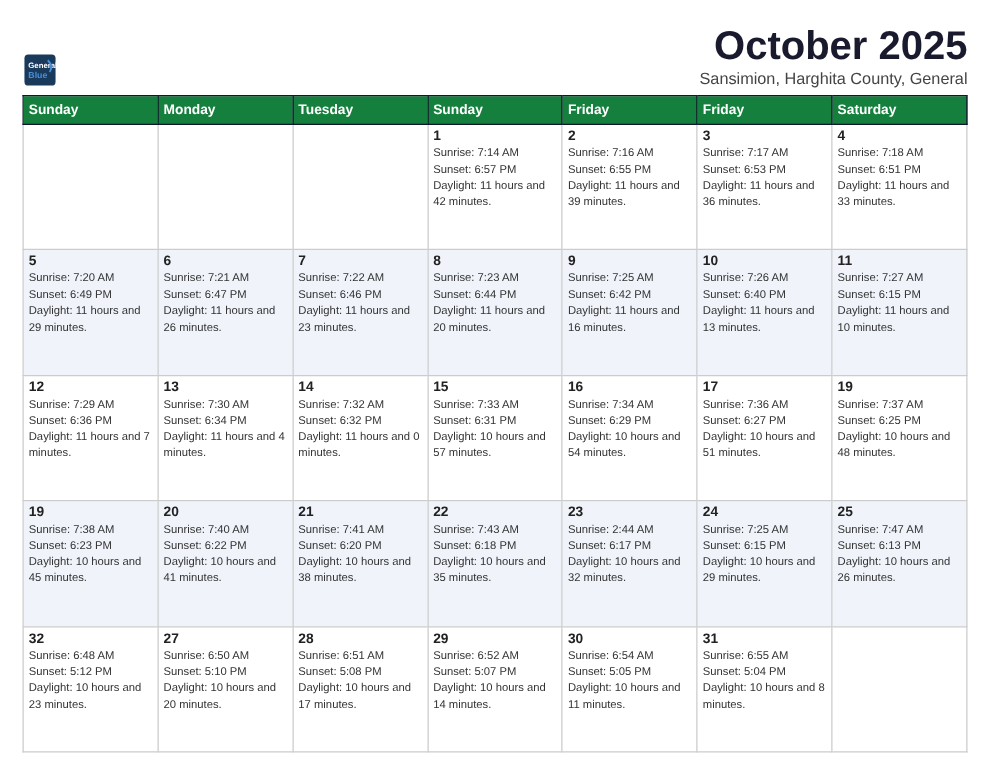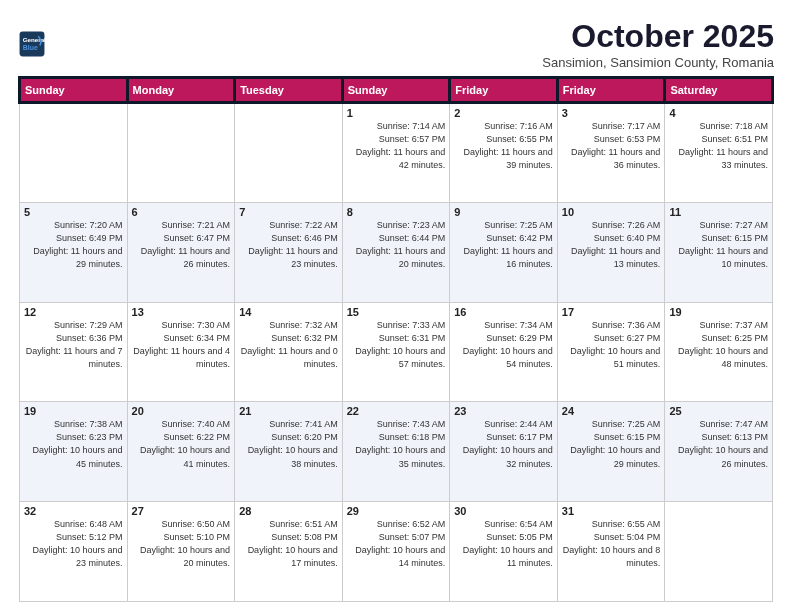--- a/index.html
+++ b/index.html
@@ -12,21 +12,21 @@
     }
     .page {
       width: 792px;
       height: 612px;
       padding: 18px 18px 10px 18px;
       display: flex;
       flex-direction: column;
     }
     .header {
       display: flex;
-      align-items: center;
+      align-items: flex-end;
       justify-content: space-between;
       margin-bottom: 6px;
       gap: 36px;
     }
     .logo {
       display: flex;
       align-items: center;
       gap: 2px;
     }
     .logo-icon {
@@ -46,48 +46,47 @@
       color: #444;
     }
     .calendar {
       flex: 1;
       border: 1px solid #ccc;
       border-collapse: collapse;
       width: 100%;
       table-layout: fixed;
     }
     .calendar th {
-      background: #be185d;
+      background: #15803d;
       color: #fff;
       font-size: 11px;
       font-weight: bold;
       padding: 5px 4px;
       text-align: left;
-      border: 3px solid #0f172a;
+      border: 1px solid #0f172a;
     }
     .calendar td {
       vertical-align: top;
       border: 1px solid #ccc;
       padding: 3px 4px;
       font-size: 9.5px;
       color: #222;
       height: 80px;
       width: 113px;
     }
     .day-num {
       font-size: 11px;
       font-weight: bold;
       display: block;
       margin-bottom: 1px;
     }
     .day-info {
       font-size: 9px;
       color: #333;
       line-height: 1.45;
-      text-align: right;
     }
     .empty {
       background: #f9f9f9;
     }
     .row-alt td {
       background: #f0f4fa;
     }
     .row-norm td {
       background: #ffffff;
     }
@@ -100,21 +99,21 @@
     <div class="logo">
       <svg class="logo-icon" viewBox="0 0 36 36">
         <rect x="2" y="2" width="32" height="32" rx="4" fill="#1a3a5c"></rect>
         <text x="6" y="16" font-size="8" fill="white" font-weight="bold" font-family="Arial">General</text>
         <text x="6" y="26" font-size="9" fill="#4a90d9" font-weight="bold" font-family="Arial">Blue</text>
         <path d="M26 8 Q32 14 28 20" stroke="#4a90d9" stroke-width="2" fill="none"></path>
       </svg>
     </div>
     <div class="title-block">
       <div class="month-title">October 2025</div>
-      <div class="subtitle">Sansimion, Sansimion County, Romania</div>
+      <div class="subtitle">Sansimion, Harghita County, General</div>
     </div>
   </div>
 
   <table class="calendar">
     <thead>
       <tr>
         <th>Sunday</th>
         <th>Monday</th>
         <th>Tuesday</th>
         <th>Sunday</th>

